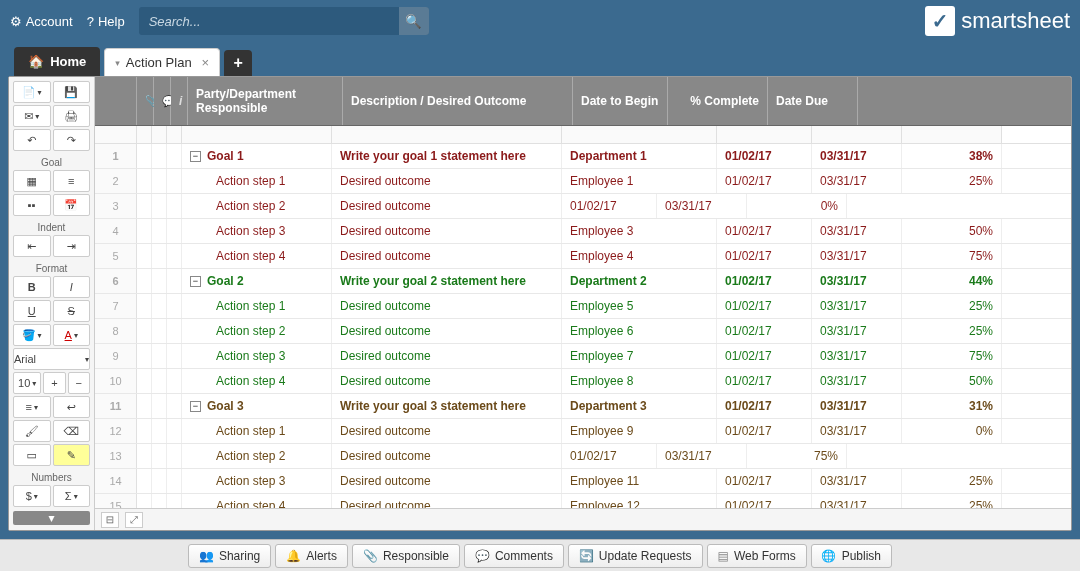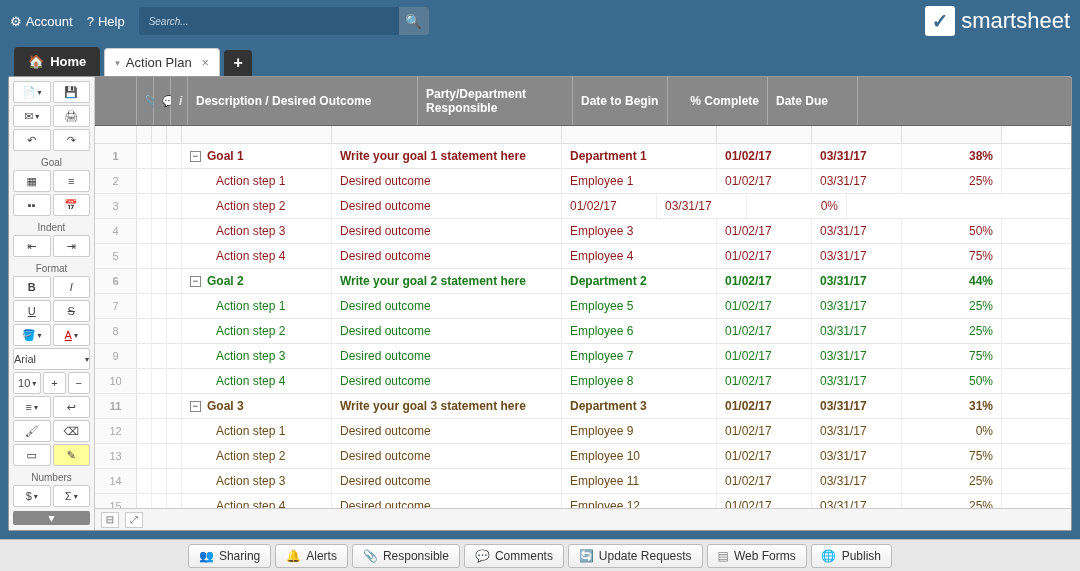--- a/index.html
+++ b/index.html
@@ -3,21 +3,21 @@
 <meta charset="utf-8">
 <style>
 * { box-sizing: border-box; margin: 0; padding: 0; }
 body { font-family: Arial, sans-serif; font-size: 12px; background: #e8e8e8; width: 1080px; height: 571px; overflow: hidden; }
 .app { display: flex; flex-direction: column; height: 100%; }
 
 
 .topbar { background: #3b6a8f; height: 42px; display: flex; align-items: center; padding: 0 10px; color: #fff; }
 .topbar .link { display: flex; align-items: center; gap: 4px; margin-right: 14px; cursor: pointer; font-size: 13px; }
 .topbar .search { position: relative; }
-.topbar .search input { width: 290px; height: 28px; background: #2d5a7d; border: none; border-radius: 3px; padding: 0 10px; color: #fff; font-style: italic; font-size: 10px; }
+.topbar .search input { width: 290px; height: 28px; background: #2d5a7d; border: none; border-radius: 3px; padding: 0 10px; color: #fff; font-style: italic; font-size: 13px; }
 .topbar .search input::placeholder { color: #c9d8e3; }
 .topbar .search-btn { position: absolute; right: 0; top: 0; width: 30px; height: 28px; background: #5a7b95; border: none; border-radius: 0 3px 3px 0; cursor: pointer; color: #fff; display: flex; align-items: center; justify-content: center; }
 .brand { margin-left: auto; display: flex; align-items: center; gap: 6px; font-size: 22px; font-weight: 300; }
 .brand .check { width: 30px; height: 30px; background: #fff; border-radius: 3px; display: flex; align-items: center; justify-content: center; color: #3b6a8f; font-size: 20px; font-weight: bold; }
 
 
 .tabbar { background: #3b6a8f; height: 34px; display: flex; align-items: flex-end; padding: 0 0 0 14px; }
 .home-tab { background: #333; color: #fff; padding: 7px 14px; border-radius: 4px 4px 0 0; display: flex; align-items: center; gap: 6px; font-weight: bold; font-size: 13px; cursor: pointer; }
 .sheet-tab { background: #fff; color: #333; padding: 6px 10px; border-radius: 4px 4px 0 0; display: flex; align-items: center; gap: 6px; margin-left: 4px; font-size: 13px; cursor: pointer; border: 1px solid #ccc; border-bottom: none; }
 .sheet-tab .close { color: #888; cursor: pointer; margin-left: 4px; }
@@ -208,22 +208,22 @@
           <div class="hcell rownum-col" style="background:#888;"></div>
           <div class="hcell narrow-col">
               <span style="color:#ddd;font-size:11px;">📎</span>
             </div>
           <div class="hcell narrow-col">
               <span style="color:#ddd;font-size:11px;">💬</span>
             </div>
           <div class="hcell narrow-col">
               <span style="color:#ddd;font-style:italic;">i</span>
             </div>
+          <div class="hcell col-party">Party/Department Responsible</div>
           <div class="hcell col-desc">Description / Desired Outcome</div>
-          <div class="hcell col-party">Party/Department Responsible</div>
           <div class="hcell col-begin">Date to Begin</div>
           <div class="hcell col-pct" style="justify-content:flex-end;">% Complete</div>
           <div class="hcell col-due">Date Due</div>
         </div>
         <div class="filter-row">
           <div class="fcell rownum-col"></div>
           <div class="fcell narrow-col" style="background:#fafafa;"></div>
           <div class="fcell narrow-col" style="background:#fafafa;"></div>
           <div class="fcell narrow-col" style="background:#fafafa;"></div>
           <div class="fcell col-goal"></div>
@@ -406,21 +406,20 @@
             </div>
             <div class="data-row step-row c3">
               <div class="rnum">13</div>
               <div class="nc"></div>
               <div class="nc"></div>
               <div class="nc"></div>
               <div class="cell col-goal indent">
                 <span>Action step 2</span>
               </div>
               <div class="cell col-desc">Desired outcome</div>
-              <div class="cell col-party">Employee 10</div>
               <div class="cell col-begin">01/02/17</div>
               <div class="cell col-due">03/31/17</div>
               <div class="cell col-pct pct">75%</div>
             </div>
             <div class="data-row step-row c3">
               <div class="rnum">14</div>
               <div class="nc"></div>
               <div class="nc"></div>
               <div class="nc"></div>
               <div class="cell col-goal indent">

